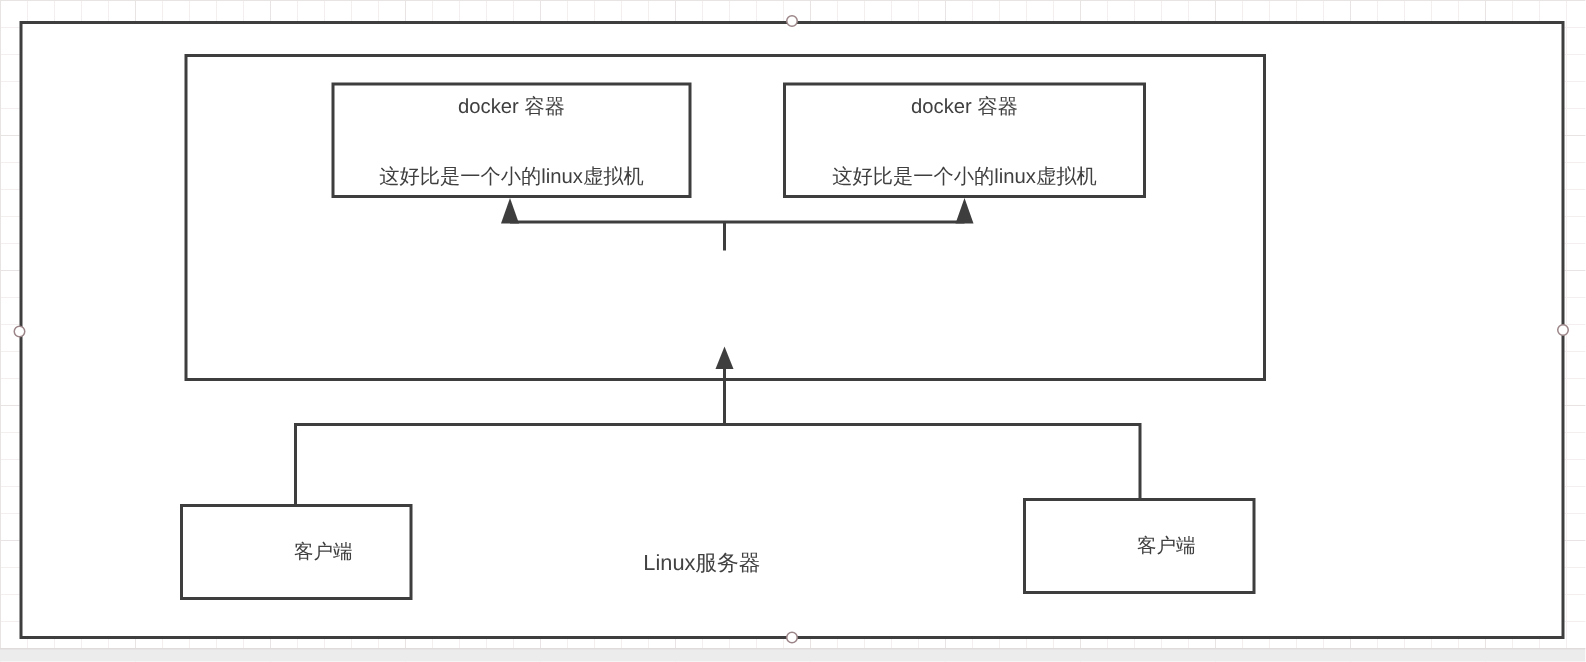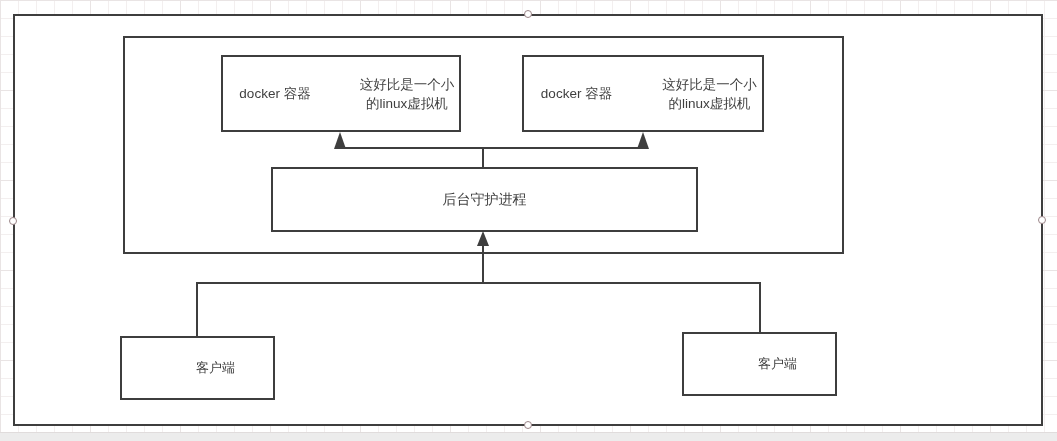--- a/index.html
+++ b/index.html
@@ -19,21 +19,21 @@
       linear-gradient(to bottom,#f3efef 1px,transparent 1px);
     background-size:90px 90px,90px 90px,18px 18px,18px 18px;
   }
   .bottom-strip{
     position:absolute;left:0;top:432px;width:1057px;height:9px;
     background:#ececec;border-top:1px solid #e0dcdc;
   }
   .shape{
     position:absolute;box-sizing:border-box;background:#ffffff;
     border:2px solid #3e3e3e;
-    display:flex;flex-direction:row;align-items:center;justify-content:center;
+    display:flex;flex-direction:column;align-items:center;justify-content:center;
     text-align:center;
     gap:28px;
   }
   .server-box{left:13px;top:14px;width:1030px;height:412px;}
   .inner-box{left:123px;top:36px;width:721px;height:218px;background:transparent;}
   .docker-box{width:240px;height:77px;font-size:13.5px;line-height:19px;}
   .docker-left{left:221px;top:55px;}
   .docker-right{left:522px;top:55px;width:242px;}
   .daemon-box{left:271px;top:167px;width:427px;height:65px;font-size:14px;}
   .client-box{width:155px;height:64px;font-size:13px;padding-left:36px;}
@@ -66,31 +66,29 @@
   <div class="shape docker-box docker-left">
     <div class="txtline">docker 容器</div>
     <div class="txtline">这好比是一个小的linux虚拟机</div>
   </div>
 
   <div class="shape docker-box docker-right">
     <div class="txtline">docker 容器</div>
     <div class="txtline">这好比是一个小的linux虚拟机</div>
   </div>
 
-  <div class="shape daemon-box">
-    <div class="txtline">后台守护进程</div>
-  </div>
 
   <div class="shape client-box client-left">
     <div class="txtline">客户端</div>
   </div>
   <div class="shape client-box client-right">
     <div class="txtline">客户端</div>
   </div>
 
+  <div class="server-label">Linux服务器</div>
 
   <svg class="connectors" viewBox="0 0 1057 441" xmlns="http://www.w3.org/2000/svg">
     <g stroke="#3e3e3e" stroke-width="2" fill="none">
       <path d="M483 167 L483 148"></path>
       <path d="M340 148 L643 148"></path>
       <polygon points="334,149 340,132 346,149" fill="#3e3e3e" stroke="none"></polygon>
       <polygon points="637,149 643,132 649,149" fill="#3e3e3e" stroke="none"></polygon>
     </g>
     <g stroke="#3e3e3e" stroke-width="2" fill="none">
       <path d="M197 336 L197 283 L760 283 L760 332"></path>

